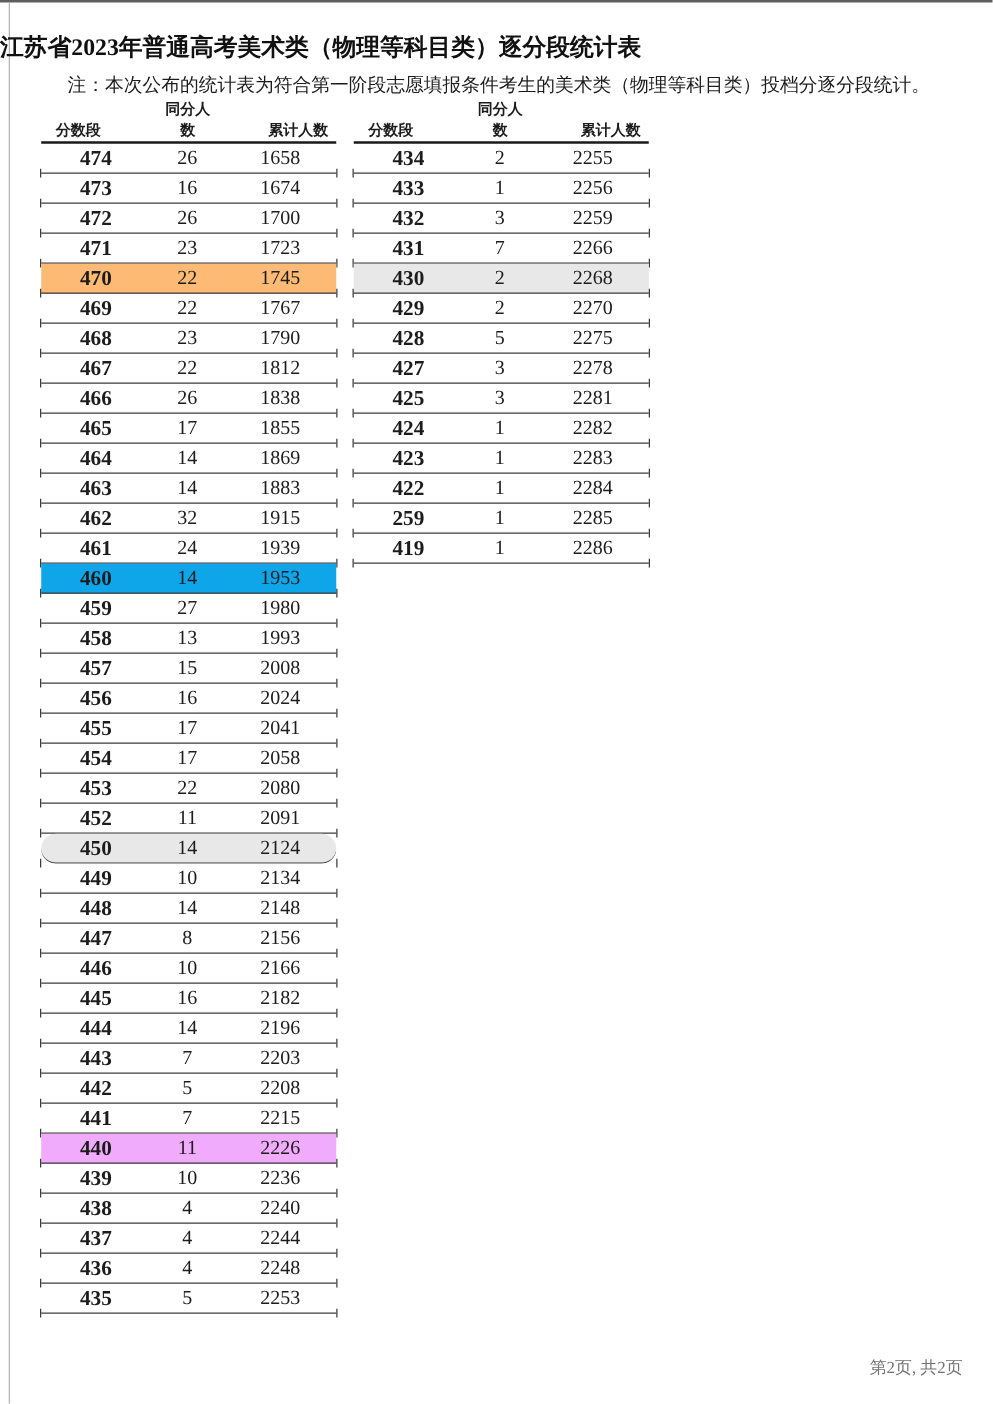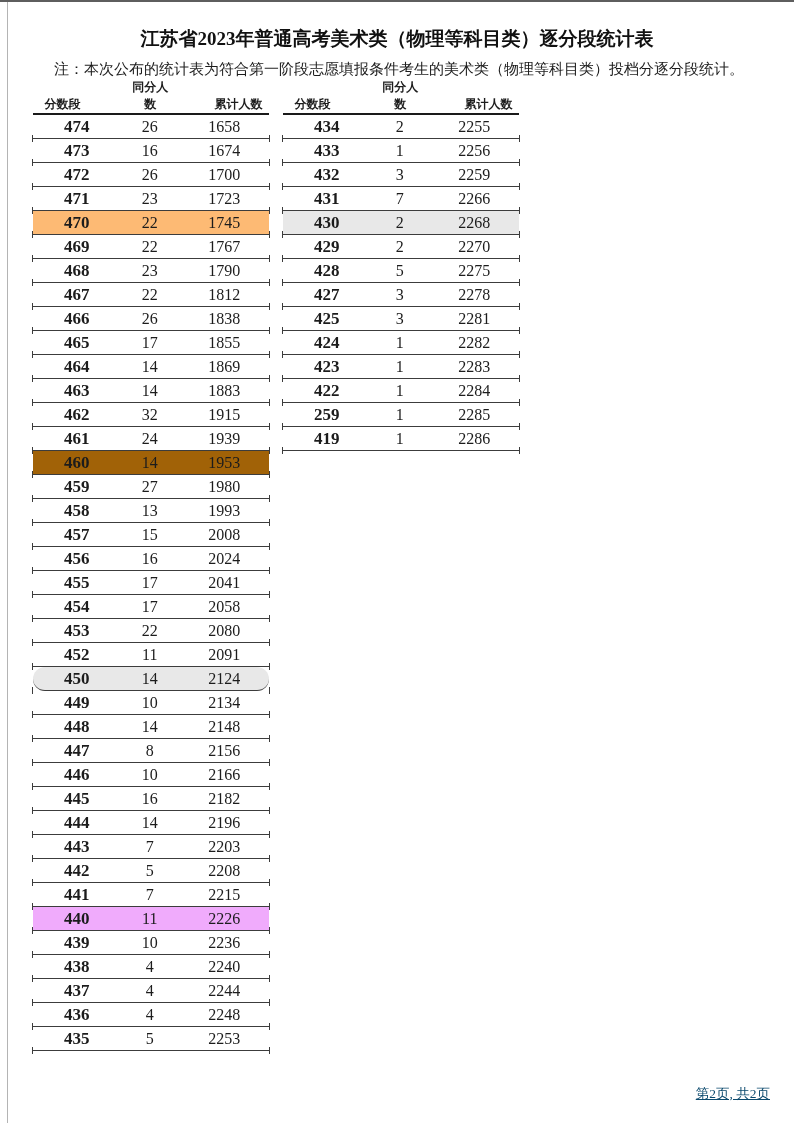--- a/index.html
+++ b/index.html
@@ -28,21 +28,20 @@
     bottom: 0;
     width: 1px;
     background: #b4b4b4;
   }
   .title {
     position: absolute;
     top: 26px;
     left: 0;
     right: 0;
     margin: 0;
-    text-align: center;
     font-size: 19px;
     line-height: 21px;
     font-weight: bold;
     color: #111;
   }
   .note {
     position: absolute;
     top: 59px;
     left: 30px;
     font-size: 15px;
@@ -92,22 +91,21 @@
   .c1 { width: 25%; font-size: 16px; }
   .c2 { width: 38%; font-size: 16px; }
   .h0 { width: 37%; }
   .h1 { width: 25%; }
   .h2 { width: 38%; }
   .footer {
     position: absolute;
     right: 24px;
     bottom: 20px;
     font-size: 13.5px;
-    color: #0c4a6e;
-    text-decoration: underline;
+    color: #737373;
   }
 </style>
 </head>
 <body>
 
 <div class="page">
   <div class="left-edge-line"></div>
 
   <h1 class="title">江苏省2023年普通高考美术类（物理等科目类）逐分段统计表</h1>
 
@@ -183,21 +181,21 @@
         <div class="trow">
           <div class="cell c0">462</div>
           <div class="cell c1">32</div>
           <div class="cell c2">1915</div>
         </div>
         <div class="trow">
           <div class="cell c0">461</div>
           <div class="cell c1">24</div>
           <div class="cell c2">1939</div>
         </div>
-        <div class="trow hl" style="background: #a16207;">
+        <div class="trow hl" style="background: #0ea5e9;">
           <div class="cell c0">460</div>
           <div class="cell c1">14</div>
           <div class="cell c2">1953</div>
         </div>
         <div class="trow">
           <div class="cell c0">459</div>
           <div class="cell c1">27</div>
           <div class="cell c2">1980</div>
         </div>
         <div class="trow">

